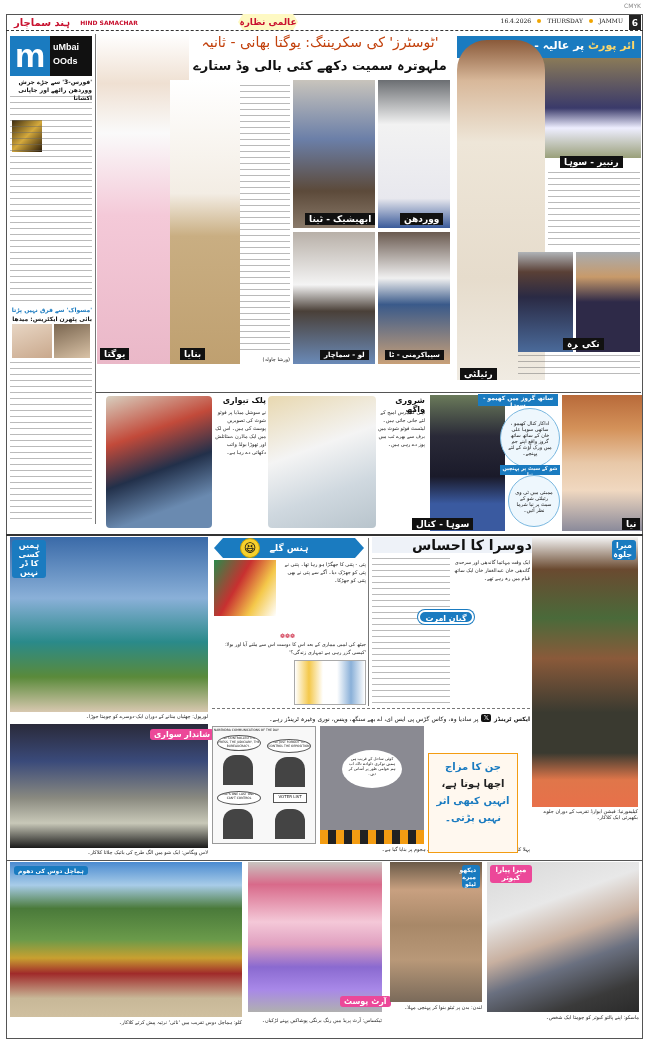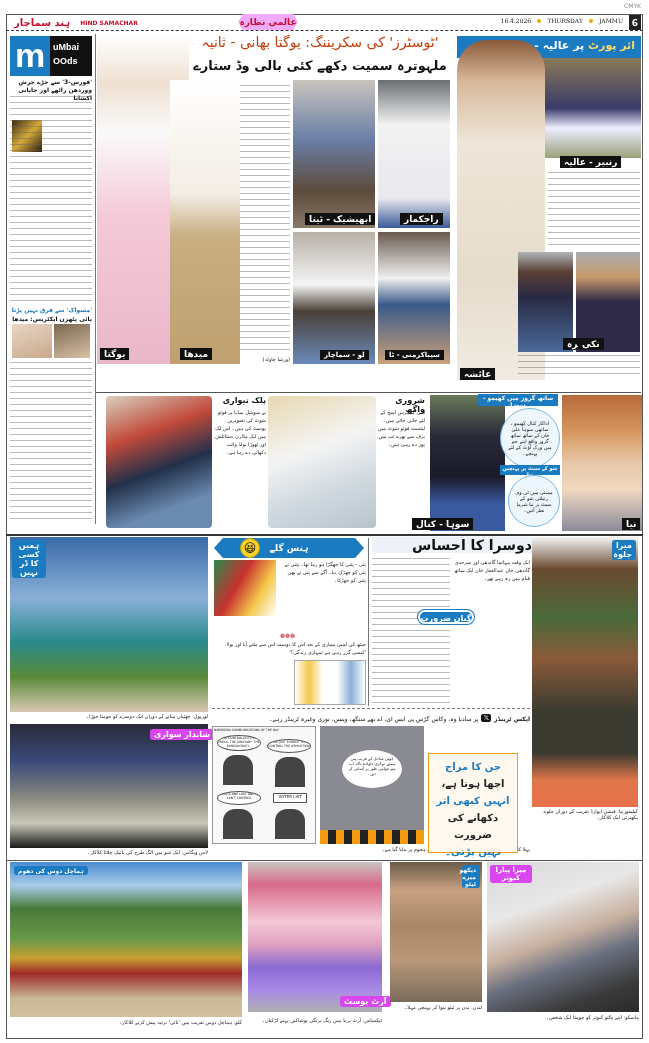--- a/index.html
+++ b/index.html
@@ -3,27 +3,27 @@
 <meta charset="utf-8">
 <style>
 *{box-sizing:border-box;margin:0;padding:0}
 body{width:649px;height:1043px;background:#fff;font-family:"DejaVu Sans",sans-serif;position:relative;overflow:hidden;color:#111}
 .abs{position:absolute}
 .cmyk{position:absolute;right:8px;top:2px;font-size:6px;color:#888}
 .page{position:absolute;left:6px;top:14px;width:637px;height:1025px;border:1px solid #555}
 .header{position:absolute;left:6px;top:14px;width:637px;height:17px;border-bottom:1px dashed #333;display:flex;align-items:center}
 .mast-urdu{color:#c8102e;font-size:10px;font-weight:bold;margin-left:8px}
 .mast-en{color:#c8102e;font-size:6px;font-weight:bold;margin-left:10px}
-.section-badge{position:absolute;left:232px;top:0;width:60px;height:16px;background:#f0abfc;color:#c8102e;font-size:9px;font-weight:bold;display:flex;align-items:center;justify-content:center;clip-path:polygon(8% 0,92% 0,100% 50%,92% 100%,8% 100%,0 50%)}
+.section-badge{position:absolute;left:232px;top:0;width:60px;height:16px;background:#fef9c3;color:#c8102e;font-size:9px;font-weight:bold;display:flex;align-items:center;justify-content:center;clip-path:polygon(8% 0,92% 0,100% 50%,92% 100%,8% 100%,0 50%)}
 .meta{position:absolute;right:20px;top:3px;font-size:6px;font-family:"DejaVu Serif",serif;display:flex;gap:6px;align-items:center}
 .dot{width:4px;height:4px;border-radius:50%;background:#f0a500;display:inline-block}
 .pageno{position:absolute;right:2px;top:1px;width:12px;height:15px;background:#222;color:#fff;font-size:9px;font-weight:bold;display:flex;align-items:center;justify-content:center}
 .photo{position:absolute;overflow:hidden}
 .tag{position:absolute;background:#111;color:#fff;font-size:9px;font-weight:bold;padding:1px 4px;direction:rtl}
-.orange{background:#d946ef;color:#fff;border-radius:3px}
+.orange{background:#ec4899;color:#fff;border-radius:3px}
 .blue{background:#1a7bc0;color:#fff;border-radius:3px}
 .text-col{position:absolute;font-size:5px;line-height:8px;direction:rtl;text-align:right;color:#222;overflow:hidden}
 .lines{background:repeating-linear-gradient(to bottom,#666 0,#666 1px,transparent 1px,transparent 6px);opacity:.45}
 .head-blue{color:#c2410c;font-weight:normal;direction:rtl}
 .head-blk{color:#111;font-weight:bold;direction:rtl}
 .mumbai{position:absolute;left:10px;top:36px;width:82px;height:40px;background:#1a7bc0;display:flex}
 .mumbai .m{width:40px;height:40px;color:#fff;font-size:34px;font-weight:bold;line-height:38px;text-align:center;font-family:"Liberation Sans",sans-serif}
 .mumbai .txt{background:#111;color:#fff;font-size:9px;font-weight:bold;line-height:14px;padding:4px 3px;flex:1;font-family:"Liberation Sans",sans-serif}
 .caption{position:absolute;font-size:5px;direction:rtl;text-align:right;color:#222}
 .quote{position:absolute;left:428px;top:753px;width:90px;height:100px;border:1px solid #f39c12;background:#fff8ef;direction:rtl;text-align:center;padding:4px}
@@ -68,44 +68,44 @@
 <div class="photo" style="left:12px;top:324px;width:40px;height:34px;background:linear-gradient(160deg,#e8d6c4,#c9a88c)"></div>
 <div class="photo" style="left:54px;top:324px;width:36px;height:34px;background:linear-gradient(160deg,#7a6650,#d9c2a6)"></div>
 <div class="text-col lines" style="left:10px;top:362px;width:82px;height:160px"></div>
 <div class="vdiv" style="left:95px;top:34px;height:490px"></div>
 
 <div class="abs head-blue" style="left:190px;top:34px;width:260px;font-size:14px;text-align:center">'ٹوسٹرز' کی سکریننگ: یوگتا بھانی - ثانیہ</div>
 <div class="abs head-blk" style="left:190px;top:58px;width:260px;font-size:13px;text-align:center">ملہوترہ سمیت دکھے کئی بالی وڈ ستارے</div>
 <div class="photo" style="left:97px;top:34px;width:92px;height:330px;background:linear-gradient(180deg,#fff 0,#efe0d2 15%,#fafafa 30%,#f4c9d8 55%,#eab8c8 100%)"></div>
 <div class="photo" style="left:170px;top:80px;width:70px;height:284px;background:linear-gradient(180deg,#fff 0,#f3ede4 40%,#c9ae82 55%,#bfa070 100%)"></div>
 <div class="tag" style="left:100px;top:348px">یوگتا</div>
-<div class="tag" style="left:180px;top:348px">میدھا</div>
+<div class="tag" style="left:180px;top:348px">بنایا</div>
 <div class="text-col lines" style="left:240px;top:85px;width:50px;height:270px"></div>
 <div class="caption" style="left:240px;top:356px;width:50px">(ورشا چاولہ)</div>
 <div class="photo" style="left:293px;top:80px;width:82px;height:148px;background:linear-gradient(180deg,#c8c4bc,#6b7fa8 40%,#5c4a3a 75%,#8a7a6a)"></div>
 <div class="photo" style="left:378px;top:80px;width:72px;height:148px;background:linear-gradient(180deg,#6b6e72,#f2f2f2 30%,#e8e8ee 80%,#3a5a9a)"></div>
 <div class="tag" style="left:305px;top:213px">ابھیشیک - ٹینا</div>
-<div class="tag" style="left:400px;top:213px">راجکمار</div>
+<div class="tag" style="left:400px;top:213px">ووردھن</div>
 <div class="photo" style="left:293px;top:232px;width:82px;height:132px;background:linear-gradient(180deg,#b8b0a8,#f4f4f4 40%,#4a4038 60%,#6a8ab8)"></div>
 <div class="photo" style="left:378px;top:232px;width:72px;height:132px;background:linear-gradient(180deg,#6a5a50,#f0f0f0 35%,#3a5a8a 55%,#c8a078)"></div>
 <div class="tag" style="left:320px;top:350px;font-size:7px">لو - سماچار</div>
 <div class="tag" style="left:385px;top:350px;font-size:7px">سیباکرمنی - ٹا</div>
 
 <div class="abs" style="left:457px;top:36px;width:184px;height:22px;background:#1a7bc0;direction:rtl;text-align:right;padding:3px 6px;font-size:11px;font-weight:bold">
   <span style="color:#fcd76a">ائر پورٹ</span><span style="color:#fff"> پر عالیہ - رنبیر</span>
 </div>
 <div class="photo" style="left:527px;top:58px;width:114px;height:100px;background:linear-gradient(180deg,#8a7a58,#3a3a6a 50%,#eef 70%,#9aa07a)"></div>
-<div class="tag" style="left:560px;top:156px">رنبیر - عالیہ</div>
+<div class="tag" style="left:560px;top:156px">رنبیر - سوہا</div>
 <div class="photo" style="left:457px;top:40px;width:88px;height:340px;background:linear-gradient(180deg,#8a5a3a 0,#d8b89a 12%,#eee6d8 30%,#e6dccc 70%,#f0ebe2 100%);border-radius:30px 30px 0 0"></div>
 <div class="text-col lines" style="left:548px;top:172px;width:92px;height:75px"></div>
 <div class="photo" style="left:518px;top:252px;width:55px;height:100px;background:linear-gradient(180deg,#b0b4b8,#5a4036 20%,#2a2a44 45%,#4a6a9a)"></div>
 <div class="photo" style="left:576px;top:252px;width:64px;height:100px;background:linear-gradient(180deg,#a8acb0,#c89a6a 25%,#2e2a48 50%,#2e2a48)"></div>
 <div class="tag" style="left:563px;top:338px">آمانرہ</div>
 <div class="tag" style="left:578px;top:338px">نکی</div>
-<div class="tag" style="left:460px;top:368px">عائشہ</div>
+<div class="tag" style="left:460px;top:368px">رئیلٹی</div>
 <div class="text-col lines" style="left:518px;top:355px;width:122px;height:24px"></div>
 
 <div class="divider" style="left:96px;top:392px;width:545px"></div>
 
 <div class="photo" style="left:106px;top:396px;width:106px;height:132px;border-radius:4px;background:linear-gradient(160deg,#d8d0c0,#c24a3a 30%,#22304a 55%,#6a8ab0 80%)"></div>
 <div class="abs head-blk" style="left:214px;top:396px;width:52px;font-size:8px;text-align:right">پلک تیواری</div>
 <div class="text-col" style="left:214px;top:408px;width:52px;height:120px">نے سوشل میڈیا پر فوٹو شوٹ کی تصویریں پوسٹ کی ہیں۔ اس لک میں ایک ماڈرن ،سٹائلش اور تھوڑا بولڈ وائب دکھائی دے رہا ہے۔</div>
 <div class="photo" style="left:268px;top:396px;width:108px;height:132px;border-radius:4px;background:linear-gradient(160deg,#e8d8b0,#f4f4f4 40%,#cfd8df 70%,#b8c4cc)"></div>
 <div class="abs head-blk" style="left:375px;top:396px;width:50px;font-size:8px;text-align:right">شروری واگھ</div>
 <div class="text-col" style="left:375px;top:408px;width:50px;height:120px">اپنی گلیمرس امیج کے لئے جانی جاتی ہیں۔ لیٹسٹ فوٹو شوٹ میں برف سے بھرے ٹب میں پوز دے رہی ہیں۔</div>
@@ -133,21 +133,21 @@
 <div class="photo" style="left:214px;top:560px;width:62px;height:56px;background:linear-gradient(120deg,#2a8a4a,#c83030 40%,#f4c84a 70%,#fff)"></div>
 <div class="text-col" style="left:278px;top:560px;width:88px;height:56px">پتی - پتنی کا جھگڑا ہو رہا تھا۔ پتنی نے پتی کو جھڑک دیا۔ آگے سے پتی نے بھی پتنی کو جھڑکا۔</div>
 <div class="abs" style="left:280px;top:632px;font-size:6px;color:#c8102e">❁❁❁</div>
 <div class="text-col" style="left:214px;top:640px;width:152px;height:20px">جیٹھ کی لمبی بیماری کے بعد اس کا دوست اس سے ملنے آیا اور بولا: 'کیسی گزر رہی ہے تمہاری زندگی؟'</div>
 <div class="photo" style="left:294px;top:660px;width:72px;height:45px;border:1px solid #aaa;background:linear-gradient(90deg,#fff,#f4c84a 20%,#fff 40%,#fff 60%,#8ab0d8 80%,#fff)"></div>
 <div class="vdiv" style="left:368px;top:538px;height:168px"></div>
 
 <div class="abs head-blk" style="left:372px;top:537px;width:160px;font-size:14px;text-align:right;background:#eef2f8">دوسرا کا احساس</div>
 <div class="text-col lines" style="left:372px;top:558px;width:78px;height:148px"></div>
 <div class="text-col" style="left:452px;top:558px;width:78px;height:148px">ایک وقت مہاتما گاندھی اور سرحدی گاندھی خان عبدالغفار خان ایک ساتھ قیام میں رہ رہے تھے۔</div>
-<div class="abs" style="left:418px;top:610px;width:56px;height:14px;background:#1a7bc0;color:#fff;border-radius:8px;font-size:8px;font-weight:bold;text-align:center;line-height:14px;border:2px solid #fff;box-shadow:0 0 0 1px #1a7bc0;direction:rtl">گیان ضرورت</div>
+<div class="abs" style="left:418px;top:610px;width:56px;height:14px;background:#1a7bc0;color:#fff;border-radius:8px;font-size:8px;font-weight:bold;text-align:center;line-height:14px;border:2px solid #fff;box-shadow:0 0 0 1px #1a7bc0;direction:rtl">گیان امرت</div>
 
 <div class="photo" style="left:532px;top:537px;width:106px;height:270px;background:linear-gradient(180deg,#f4f4f4 0,#6a4a30 12%,#4a6a3a 30%,#8a5a3a 45%,#3a3a30 65%,#3a3a30 80%,#e0764a 90%,#e8704a 100%)"></div>
 <div class="tag blue" style="left:612px;top:540px;font-size:8px;width:24px;text-align:center">میرا جلوہ</div>
 <div class="caption" style="left:532px;top:808px;width:106px">کیلیفورنیا: فیشن ایوارڈ تقریب کے دوران جلوے بکھیرتی ایک کلاکار۔</div>
 
 <div class="divider" style="left:212px;top:708px;width:318px;border-top:1px dashed #777"></div>
 
 <div class="abs" style="left:212px;top:712px;width:318px;height:12px;direction:rtl;text-align:right;font-size:6px;display:flex;gap:3px;align-items:center">
   <span style="font-weight:bold">ایکس ٹرینڈز</span>
   <span style="background:#111;color:#fff;font-size:7px;padding:0 2px;border-radius:2px">𝕏</span>
@@ -168,21 +168,20 @@
 <div class="photo" style="left:320px;top:726px;width:104px;height:118px;background:#8a8a92">
   <div style="position:absolute;left:22px;top:24px;width:60px;height:38px;background:#fff;border-radius:50%;font-size:4px;text-align:center;direction:rtl;padding:6px 4px;overflow:hidden">کوئی ساحل کے قریب ہی ہمیں نوکری دلوادے تاکہ اب ہم عوامی طور پر آسانی کر دیں۔</div>
   <div style="position:absolute;left:0;bottom:0;width:104px;height:14px;background:repeating-linear-gradient(90deg,#f39c12 0,#f39c12 8px,#222 8px,#222 16px)"></div>
 </div>
 <div class="caption" style="left:212px;top:846px;width:318px">پہلا کارٹون امریکی صدر کے لیے اور دوسرا عوامی ہجوم پر بنایا گیا ہے۔</div>
 
 <div class="quote">
   <span class="q1">جن کا مزاج</span>
   <span class="q2">اچھا ہوتا ہے،</span>
   <span class="q1">انہیں کبھی اثر</span>
-  <span class="q2">دکھانے کی ضرورت</span>
   <span class="q1">نہیں پڑتی۔</span>
 </div>
 
 <div class="divider" style="left:6px;top:860px;width:637px"></div>
 
 <div class="photo" style="left:10px;top:862px;width:232px;height:155px;background:linear-gradient(180deg,#4a8ad0 0,#a8cce8 15%,#4a7a3a 30%,#6a9a4a 50%,#c8a030 62%,#a02a2a 72%,#c8b898 88%,#d0c0a0 100%)"></div>
 <div class="tag blue" style="left:14px;top:866px;font-size:6px">ہماچل دوس کی دھوم</div>
 <div class="caption" style="left:10px;top:1019px;width:232px">کلو: ہماچل دوس تقریب میں 'ناٹی' نرتیہ پیش کرتے کلاکار۔</div>
 
 <div class="photo" style="left:248px;top:862px;width:134px;height:150px;background:linear-gradient(180deg,#c8c4c0 0,#d86a8a 15%,#f4c8d8 40%,#e0a0c0 55%,#8a6ad0 70%,#a888e8 85%,#b0b0b0 100%)"></div>

